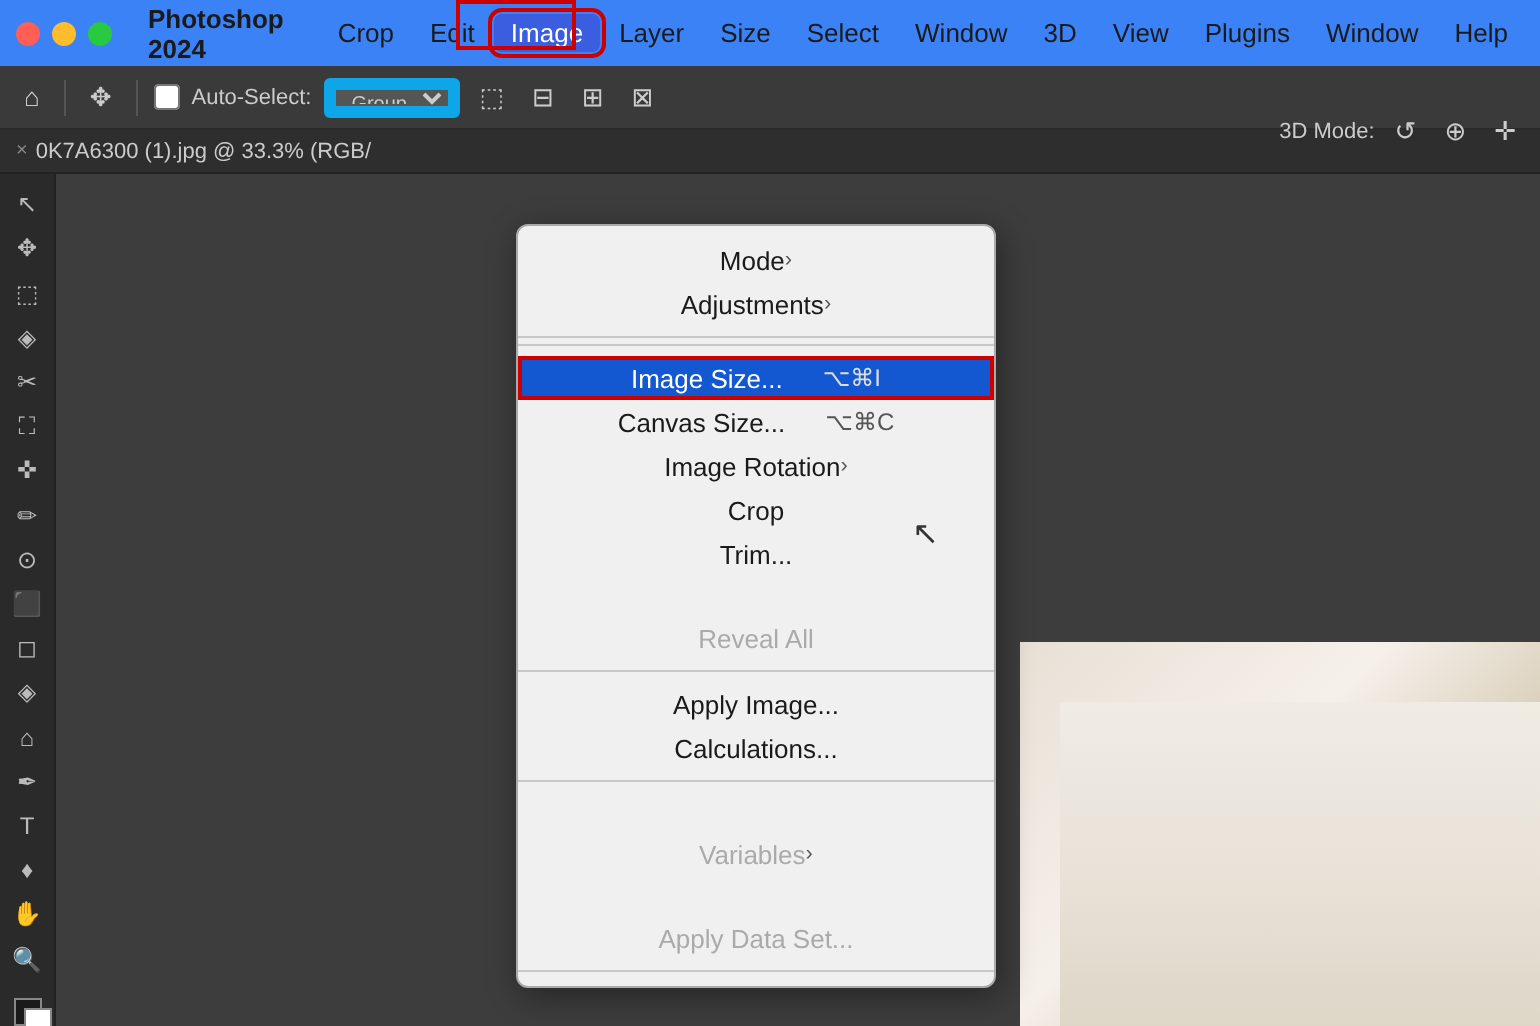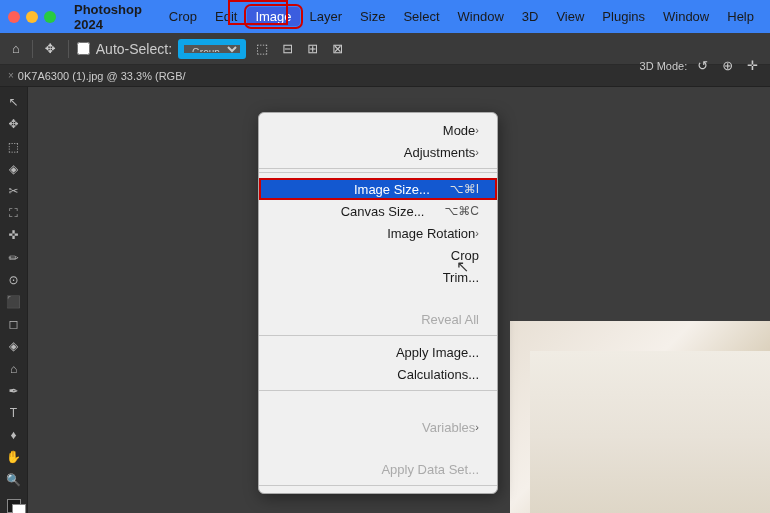--- a/index.html
+++ b/index.html
@@ -81,21 +81,21 @@
       padding: 2px 4px;
     }
     .toolbar-separator {
       width: 1px;
       height: 18px;
       background: #555;
       margin: 0 2px;
     }
     .toolbar-text {
       color: #ccc;
-      font-size: 14px;
+      font-size: 11px;
     }
     .toolbar-select {
       background: #555;
       color: #ccc;
       border: 6px solid #0ea5e9;
       border-radius: 3px;
       padding: 1px 4px;
       font-size: 10px;
       height: 20px;
     }
@@ -204,21 +204,21 @@
     }
     .menu-divider {
       height: 1px;
       background: #c8c8c8;
       margin: 3px 0;
     }
 
     .menu-row {
       display: flex;
       align-items: center;
-      justify-content: flex-end;
+      justify-content: center;
       padding: 3px 18px 3px 18px;
       cursor: pointer;
       color: #1a1a1a;
       font-size: 13px;
       min-height: 22px;
     }
     .menu-row.disabled {
       color: #aaa;
       cursor: default;
       margin-top: 20px;

